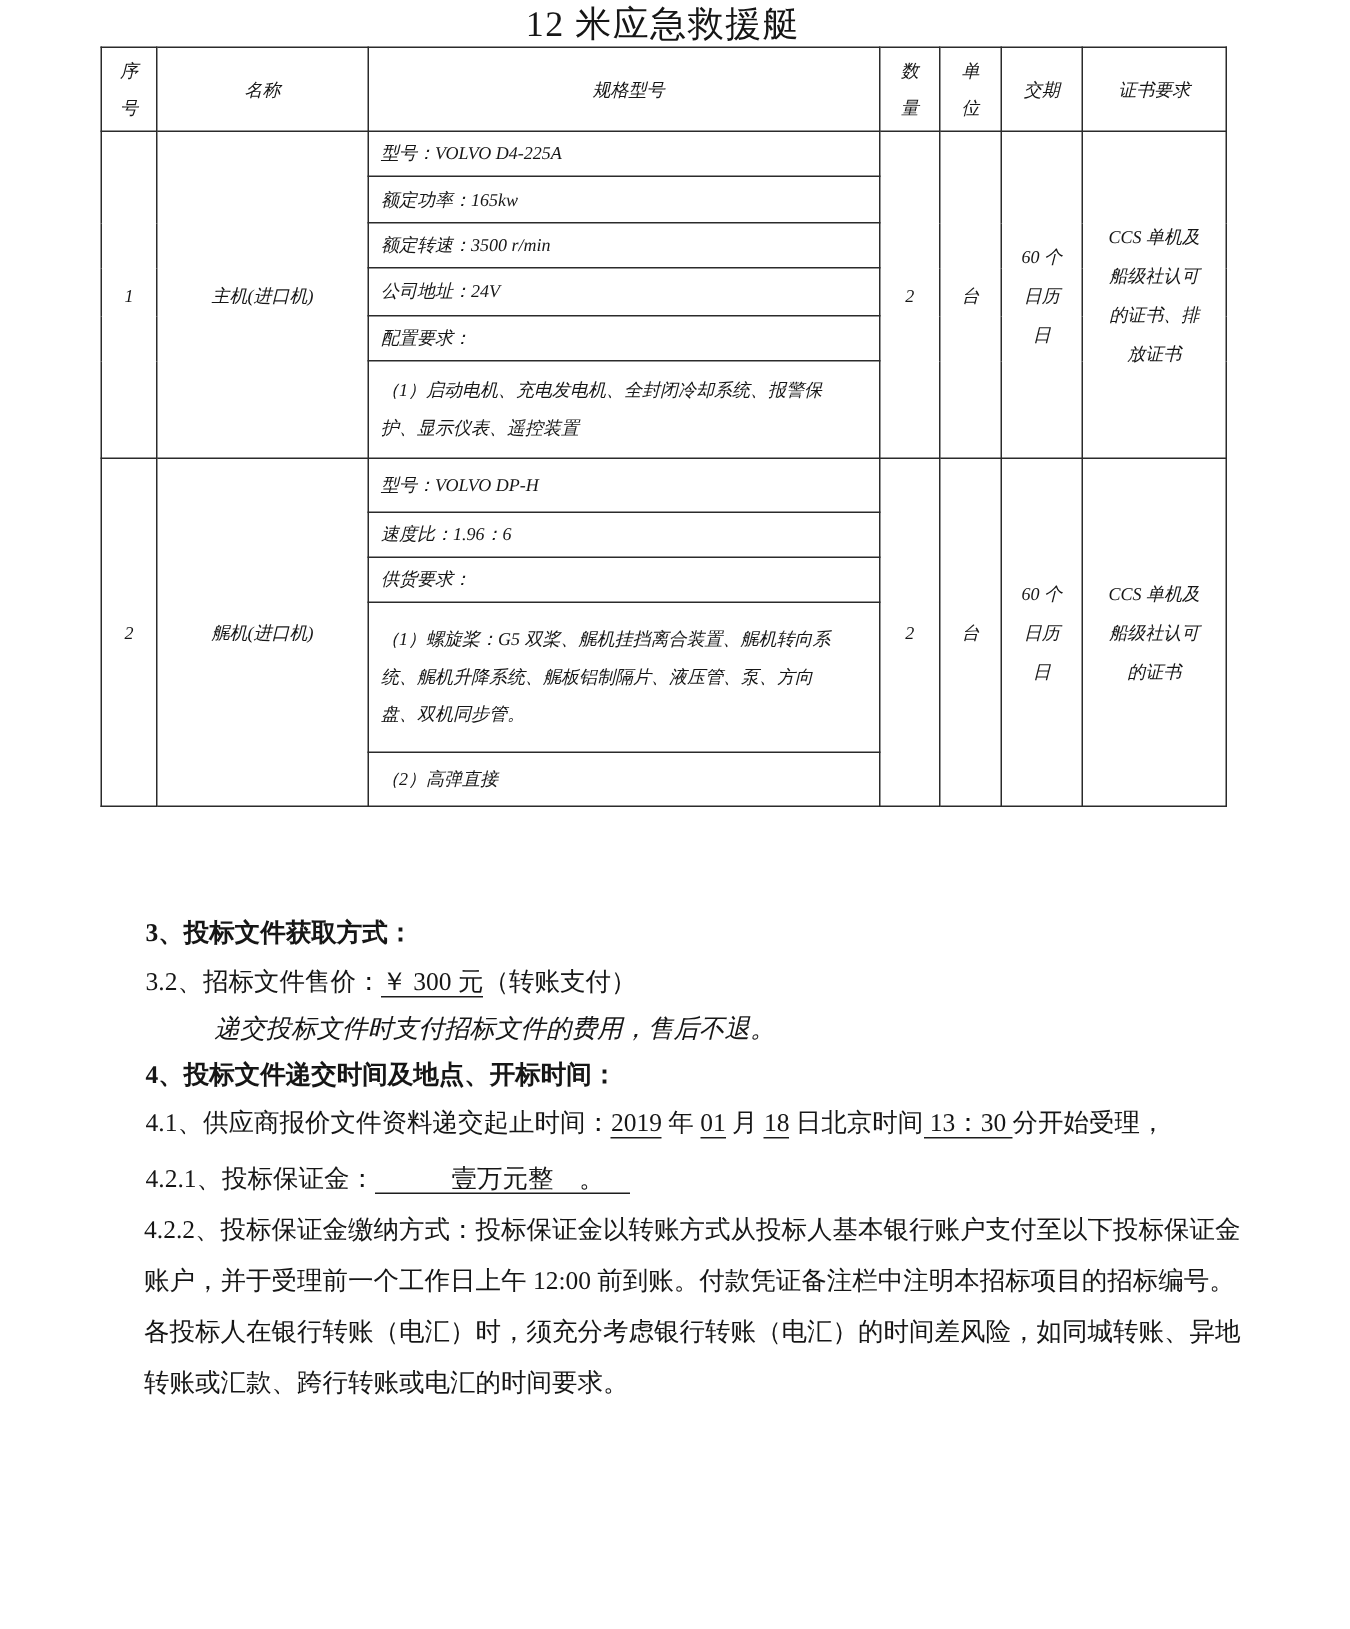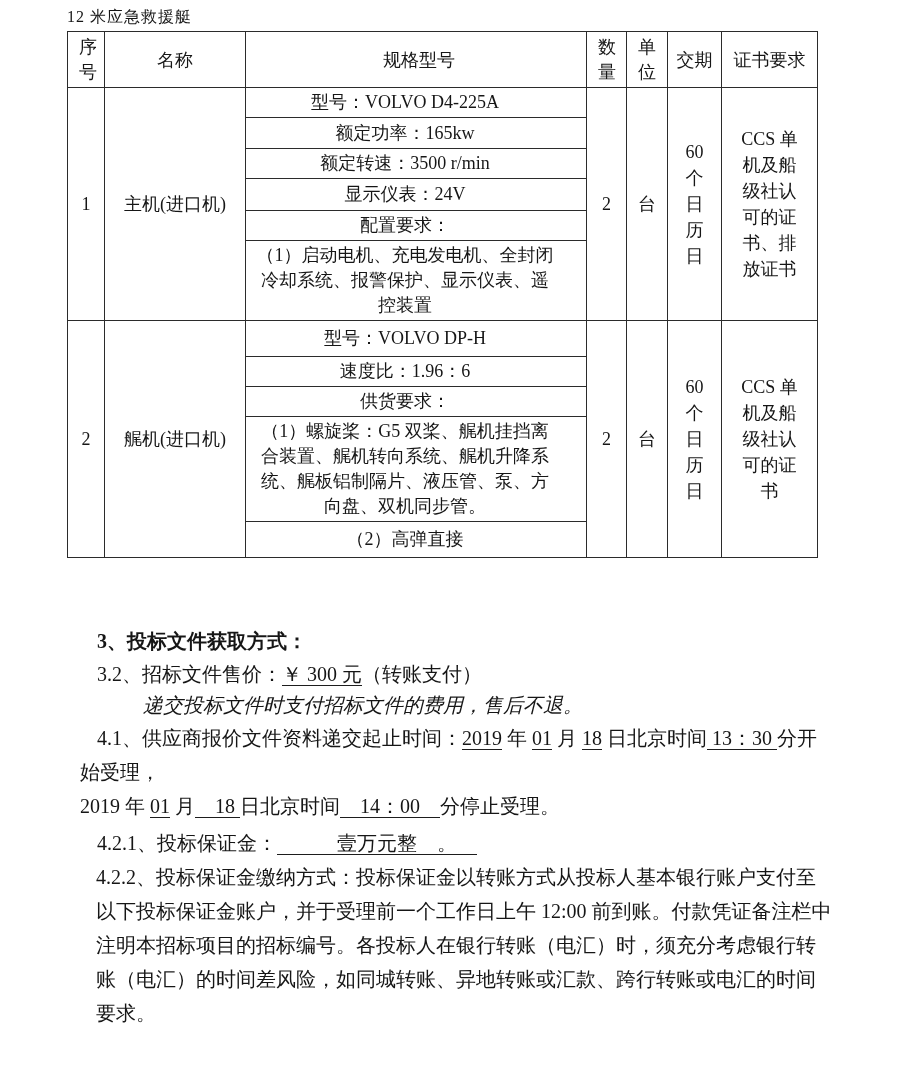--- a/index.html
+++ b/index.html
@@ -8,62 +8,64 @@
     width:900px;height:1086px;
     background:#ffffff;
     color:#161616;
     font-family:"Liberation Serif","DejaVu Serif",serif;
     overflow:hidden;
   }
   
   .doc-title{
     margin:6px 0 0 67px;
     width:750px;
-    font-size:16px;
+    text-align:center;
+    font-size:24px;
     letter-spacing:1px;
     line-height:22px;
   }
   
   table.spec-table{
     margin:3px 0 0 67px;
     border-collapse:collapse;
     table-layout:fixed;
     width:750px;
-    font-size:18px;
+    font-size:12px;
+    font-style:italic;
   }
   .spec-table th,.spec-table td{
     border:1px solid #2b2b2b;
     font-weight:normal;
     text-align:center;
     vertical-align:middle;
     padding:1px 2px;
     line-height:26px;
     word-break:break-all;
     overflow-wrap:anywhere;
   }
   .spec-table tr.hr{height:56px;}
   .spec-table th.narrow{padding:1px 11px;line-height:25px;}
   .spec-table th.left{text-align:center;padding-left:8px;}
   .spec-table td.spec{
-    text-align:center;
+    text-align:left;
     vertical-align:middle;
     padding:2px 30px 2px 8px;
     line-height:25px;
   }
   .spec-table td.dl{padding:1px 9px;line-height:26px;}
   .spec-table td.cert{padding:1px 12px;line-height:26px;}
   tr.t-r1a{height:24px;}tr.t-r1b{height:31px;}tr.t-r1c{height:30px;}
   tr.t-r1d{height:32px;}tr.t-r1e{height:30px;}tr.t-r1f{height:65px;}
   tr.t-r2a{height:36px;}tr.t-r2b{height:30px;}tr.t-r2c{height:28px;}
   tr.t-r2d{height:100px;}tr.t-r2e{height:36px;}
   
   .sec{
     margin:0 0 0 80px;
     width:745px;
-    font-size:20px;
+    font-size:17px;
     line-height:31px;
     text-indent:17px;
   }
   .sec.h{font-weight:bold;}
   .s3h{margin-top:68px;}
   .s32{margin-top:2px;}
   .note{text-indent:63px;font-style:italic;}
   .b4{line-height:34px;}
   .noind{text-indent:0;}
   .s421{margin-top:3px;}
@@ -109,21 +111,21 @@
         <td rowspan="6" class="dl">60 个日历日</td>
         <td rowspan="6" class="cert">CCS 单机及船级社认可的证书、排放证书</td>
       </tr>
       <tr class="t-r1b">
           <td class="spec">额定功率：165kw</td>
         </tr>
       <tr class="t-r1c">
           <td class="spec">额定转速：3500 r/min</td>
         </tr>
       <tr class="t-r1d">
-          <td class="spec">显示仪表：24V</td>
+          <td class="spec">公司地址：24V</td>
         </tr>
       <tr class="t-r1e">
           <td class="spec">配置要求：</td>
         </tr>
       <tr class="t-r1f">
           <td class="spec">（1）启动电机、充电发电机、全封闭冷却系统、报警保护、显示仪表、遥控装置</td>
         </tr>
 
       <tr class="t-r2a">
         <td rowspan="5">2</td>
@@ -145,18 +147,18 @@
         </tr>
       <tr class="t-r2e">
           <td class="spec">（2）高弹直接</td>
         </tr>
     </tbody>
   </table>
 
   <p class="sec h s3h">3、投标文件获取方式：</p>
   <p class="sec s32"><span>3.2、招标文件售价：</span><span class="u">￥ 300 元</span><span>（转账支付）</span></p>
   <p class="sec note">递交投标文件时支付招标文件的费用，售后不退。</p>
+  <p class="sec h">4、投标文件递交时间及地点、开标时间：</p>
   <p class="sec b4"><span>4.1、供应商报价文件资料递交起止时间：</span><span class="u">2019</span><span> 年 </span><span class="u">01</span><span> 月 </span><span class="u">18</span><span> 日北京时间</span><span class="u"> 13：30 </span><span>分开始受理，</span></p>
-  <p class="sec b4 noind"><span>2019 年 </span><span class="u">01</span><span> 月</span><span class="u">　18 </span><span>日北京时间</span><span class="u">　14：00　</span><span>分停止受理。</span></p>
   <p class="sec b4 s421"><span>4.2.1、投标保证金：</span><span class="u">　　　壹万元整　。　</span></p>
   <p class="sec s422">4.2.2、投标保证金缴纳方式：投标保证金以转账方式从投标人基本银行账户支付至以下投标保证金账户，并于受理前一个工作日上午 12:00 前到账。付款凭证备注栏中注明本招标项目的招标编号。各投标人在银行转账（电汇）时，须充分考虑银行转账（电汇）的时间差风险，如同城转账、异地转账或汇款、跨行转账或电汇的时间要求。</p>
 
 </div>
 
 </body></html>

